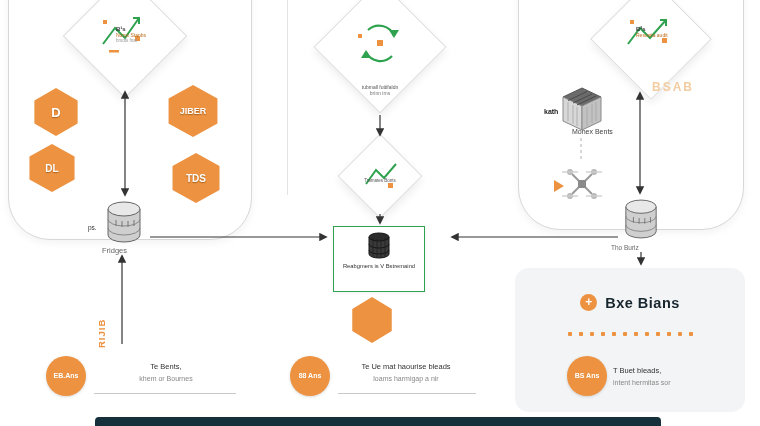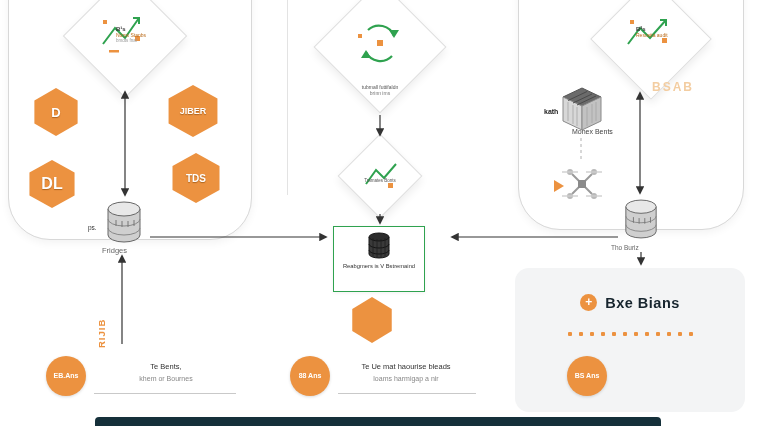--- a/index.html
+++ b/index.html
@@ -137,21 +137,21 @@
   </div>
   <div class="tinytext" style="left:352px; top:178px; width:56px; text-align:center; font-size:4.5px;">Tramates Bonts</div>
   <div class="tinytext" style="left:636px; top:26px; width:46px;">
     <span style="display:block; font-size:6px; font-weight:bold; color:#333;">B²s</span>
     <span style="display:block; font-size:5px; color:#b96a18;">Resuvita audit</span>
   </div>
 
   <div class="hex" style="left:33px; top:88px; width:46px; height:48px; font-size:13px;">
     <span>D</span>
   </div>
-  <div class="hex" style="left:28px; top:160px; width:48px; height:48px; font-size:16px;">
+  <div class="hex" style="left:28px; top:144px; width:48px; height:48px; font-size:10px;">
     <span>DL</span>
   </div>
   <div class="hex" style="left:167px; top:85px; width:52px; height:52px; font-size:9px;">
     <span>JIBER</span>
   </div>
   <div class="hex" style="left:171px; top:153px; width:50px; height:50px; font-size:10px;">
     <span>TDS</span>
   </div>
 
   <div class="hex" style="left:351px; top:297px; width:42px; height:46px;"></div>
@@ -229,20 +229,24 @@
         <i class="dot"></i>
       <i class="dot"></i>
         <i class="dot"></i>
         <i class="dot"></i>
         <i class="dot"></i>
         <i class="dot"></i>
         <i class="dot"></i>
     </div>
     <div class="badge-circle" style="left:52px; top:88px;">
       <span>BS Ans</span>
+    </div>
+    <div class="note-text" style="left:98px; top:98px; width:110px; text-align:left;">
+      <span class="l1">T Buet bleads,</span>
+      <span class="l2">intent hermitas sor</span>
     </div>
   </div>
 
   <div class="badge-circle" style="left:46px; top:356px;">
     <span>EB.Ans</span>
   </div>
   <div class="note-text" style="left:96px; top:362px; width:140px;">
     <span class="l1">Te Bents,</span>
     <span class="l2">khem or Bournes</span>
   </div>

